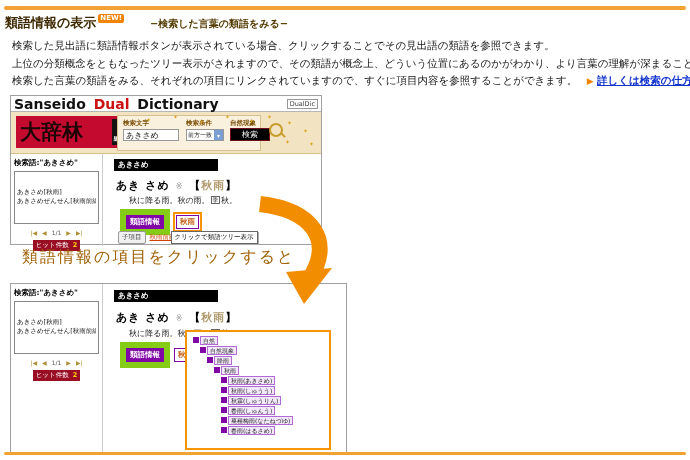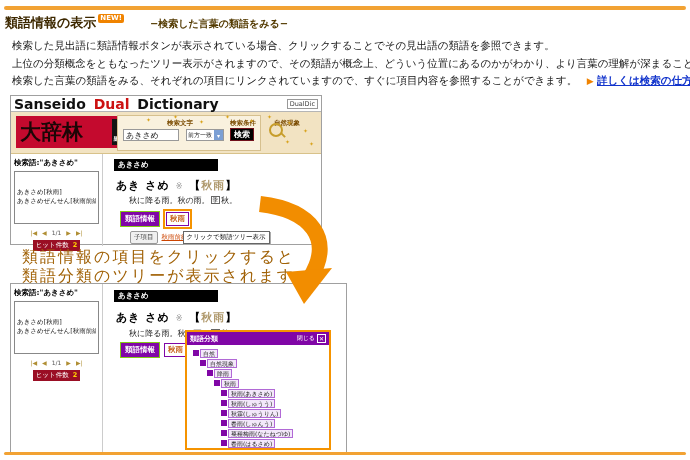--- a/index.html
+++ b/index.html
@@ -32,31 +32,31 @@
 
   .dicthead{position:relative;height:41px;background:#f2e3c2;border-bottom:1px solid #d8c28a;}
   .logo{position:absolute;left:5px;top:4px;width:106px;height:32px;background:#c40a2e;
         display:flex;align-items:center;justify-content:flex-start;padding-left:4px;box-sizing:border-box;}
   .logotext{font-size:21px;font-weight:bold;color:#1c0606;line-height:1;}
   .edition{position:absolute;right:2px;top:3px;bottom:3px;width:8px;background:#141414;color:#fff;
            font-size:5px;writing-mode:vertical-rl;display:flex;align-items:center;justify-content:center;}
 
   .form{position:absolute;left:106px;top:3px;width:142px;height:34px;background:#f9f1de;
         border:1px solid #d6c08e;font-size:6.5px;color:#7a4a00;}
-  .f-label{position:absolute;top:3px;font-weight:bold;white-space:nowrap;margin-left:44px;}
+  .f-label{position:absolute;top:3px;font-weight:bold;white-space:nowrap;}
   .f-l1{left:5px}.f-l2{left:68px}.f-l3{left:112px}
   .f-input{position:absolute;left:5px;top:13px;width:56px;height:12px;border:1px solid #999;background:#fff;
            font-size:8px;padding:0 2px;box-sizing:border-box;font-family:inherit;color:#222;}
   .f-select{position:absolute;left:68px;top:13px;width:38px;height:12px;border:1px solid #999;background:#fff;
             display:flex;align-items:center;box-sizing:border-box;cursor:pointer;}
   .f-select .val{flex:1;font-size:6px;color:#222;padding-left:1px;white-space:nowrap;overflow:hidden;}
   .f-select .arr{width:9px;height:100%;background:#7b9fd4;color:#fff;font-size:6px;
                  display:flex;align-items:center;justify-content:center;}
-  .f-button{position:absolute;left:112px;top:12px;width:24px;height:13px;background:#000000;color:#fff;
-            font-size:8px;font-weight:bold;display:flex;align-items:center;justify-content:center;
+  .f-button{position:absolute;left:112px;top:12px;width:40px;height:13px;background:#000000;color:#fff;
+            font-size:8px;font-weight:normal;display:flex;align-items:center;justify-content:center;
             border:1px solid #70101c;box-sizing:border-box;cursor:pointer;}
 
   .mag{position:absolute;left:258px;top:11px;width:10px;height:10px;border:2px solid #c79d2a;border-radius:50%;}
   .mag::after{content:"";position:absolute;left:9px;top:9px;width:6px;height:2px;background:#c79d2a;transform:rotate(45deg);}
   .spark{position:absolute;color:#d9a41e;font-size:6px;line-height:6px;}
   .spark::before{content:"✦";}
 
   .dictbody{position:relative;height:92px;}
   .p2 .dictbody{height:168px;}
   .side{position:absolute;left:0;top:0;width:92px;height:100%;border-right:1px solid #ccc;
@@ -73,28 +73,28 @@
 
   .main{position:absolute;left:92px;top:0;right:0;bottom:0;}
   .blackbar{position:absolute;left:11px;top:5px;width:104px;height:12px;background:#000;color:#fff;
             font-size:7.5px;font-weight:bold;line-height:12px;padding-left:4px;box-sizing:border-box;}
   .headword{position:absolute;left:13px;top:24px;font-size:11px;font-weight:bold;color:#000;letter-spacing:1px;white-space:nowrap;}
   .mark{font-size:8px;color:#999;font-weight:normal;margin:0 1px;}
   .kanji{color:#b09a6e;}
   .def{position:absolute;left:26px;top:41px;font-size:8px;color:#222;white-space:nowrap;}
   .season{display:inline-block;border:1px solid #666;font-size:5.5px;line-height:6px;padding:0 1px;margin:0 1px;vertical-align:1px;}
   .btnrow{position:absolute;left:17px;top:55px;display:flex;align-items:center;}
-  .thesaurus-btn{background:#8006a6;border:1px solid #84cc16;color:#fff;font-size:7.5px;font-weight:bold;
+  .thesaurus-btn{background:#8006a6;border:6px solid #84cc16;color:#fff;font-size:7.5px;font-weight:bold;
                  padding:2px 4px;cursor:pointer;white-space:nowrap;}
   .hilite{border:2px solid #f59300;padding:1px;margin-left:3px;display:inline-flex;}
   .word-btn{background:#fff;border:1px solid #8006a6;color:#c8621c;font-size:7.5px;font-weight:bold;
             padding:1px 3px;cursor:pointer;white-space:nowrap;}
   .p2 .word-btn{margin-left:4px;}
   .subrow{position:absolute;left:15px;top:77px;display:flex;align-items:center;font-size:6.5px;}
-  .subitem{border:1px solid #999;background:#f0f0f0;padding:1px 3px;color:#333;border-radius:2px;cursor:pointer;white-space:nowrap;margin-left:12px;}
+  .subitem{border:1px solid #999;background:#f0f0f0;padding:1px 3px;color:#333;border-radius:2px;cursor:pointer;white-space:nowrap;}
   .sublink{margin-left:4px;color:#cc4400;text-decoration:underline;cursor:pointer;white-space:nowrap;}
   .tooltip{margin-left:-5px;border:1px solid #666;background:#fff;padding:1px 3px;box-shadow:1px 1px 0 #aaa;
            white-space:nowrap;z-index:2;}
 
   .p2 .blackbar{top:6px;}
   .p2 .headword{top:26px;}
   .p2 .def{top:44px;}
   .p2 .btnrow{top:58px;}
 
   .popup{position:absolute;left:174px;top:46px;width:146px;height:120px;border:2px solid #f59300;
@@ -213,21 +213,20 @@
           <span class="subitem">子項目</span>
           <span class="sublink">秋雨前線</span>
           <span class="tooltip">クリックで類語ツリー表示</span>
         </div>
       </div>
     </div>
   </div>
 
   <div class="caption">
     <div>類語情報の項目をクリックすると</div>
-    <div>類語分類のツリーが表示されます</div>
   </div>
 
   <svg class="arrow" width="110" height="112" viewBox="0 0 110 112">
     <path d="M 26 8 C 78 14 100 44 76 82" fill="none" stroke="#f28d00" stroke-width="16"></path>
     <polygon points="52,76 98,72 70,108" fill="#f28d00"></polygon>
   </svg>
 
   <div class="panel p2">
     <div class="dictbody">
       <div class="side">
@@ -258,27 +257,20 @@
         <div class="def">
           <span>秋に降る雨。秋の雨。</span><span class="season">季</span><span>秋。</span>
         </div>
         <div class="btnrow">
           <span class="thesaurus-btn">類語情報</span>
           <span class="word-btn">秋雨</span>
         </div>
       </div>
 
       <div class="popup">
-        <div class="popup-title">
-          <span>類語分類</span>
-          <span class="close">
-            <span>閉じる</span>
-            <span class="x">✕</span>
-          </span>
-        </div>
         <div class="tree">
             <div class="tree-row" style="margin-left: 0px;">
               <span class="tree-square"></span>
               <span class="tree-label">自然</span>
             </div>
             <div class="tree-row" style="margin-left: 7px;">
               <span class="tree-square"></span>
               <span class="tree-label">自然現象</span>
             </div>
             <div class="tree-row" style="margin-left: 14px;">

